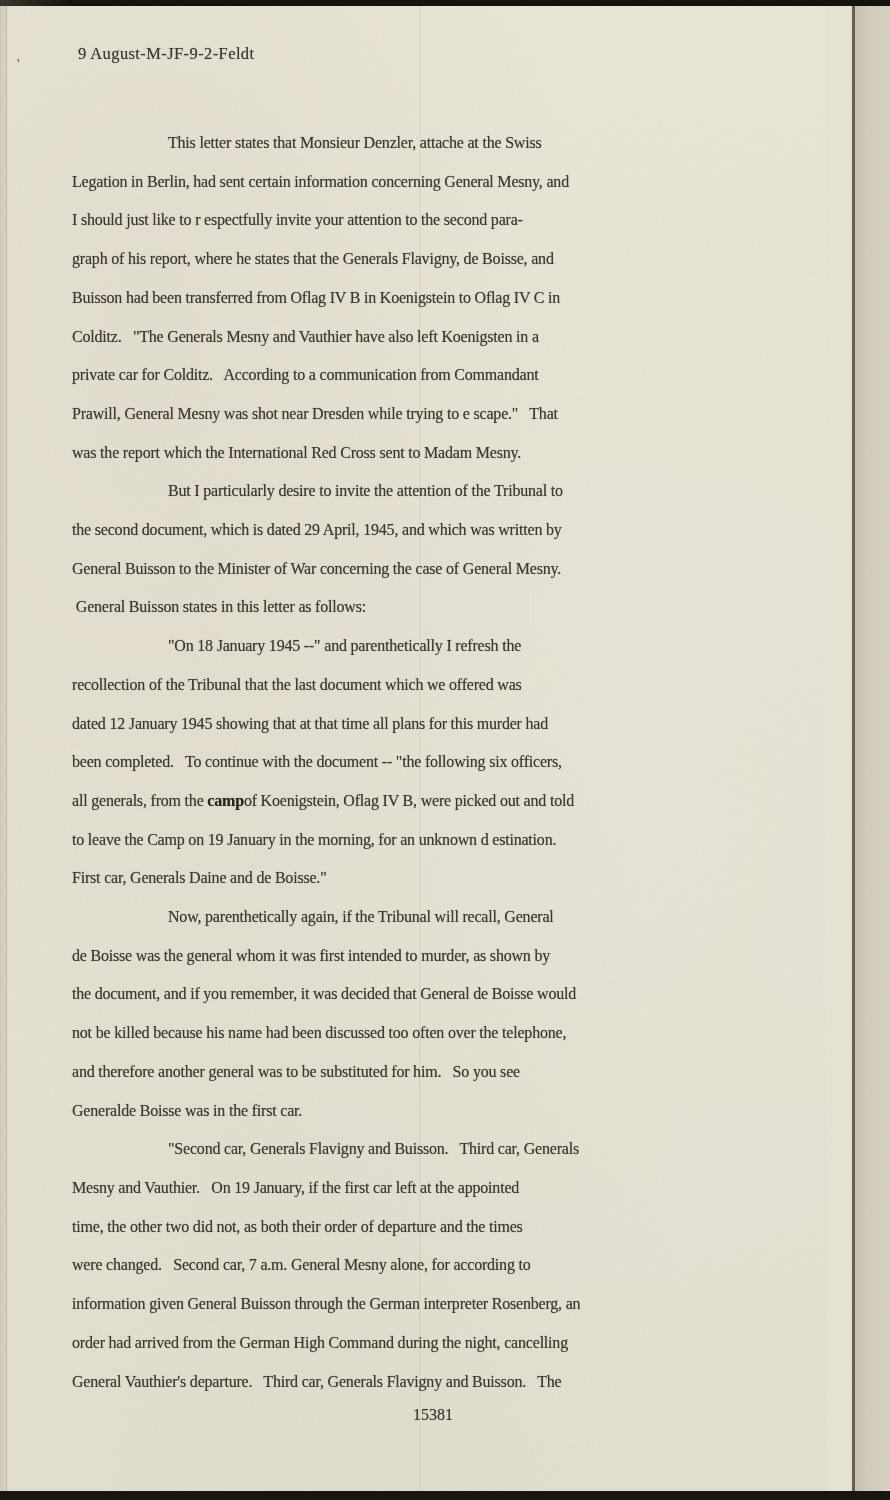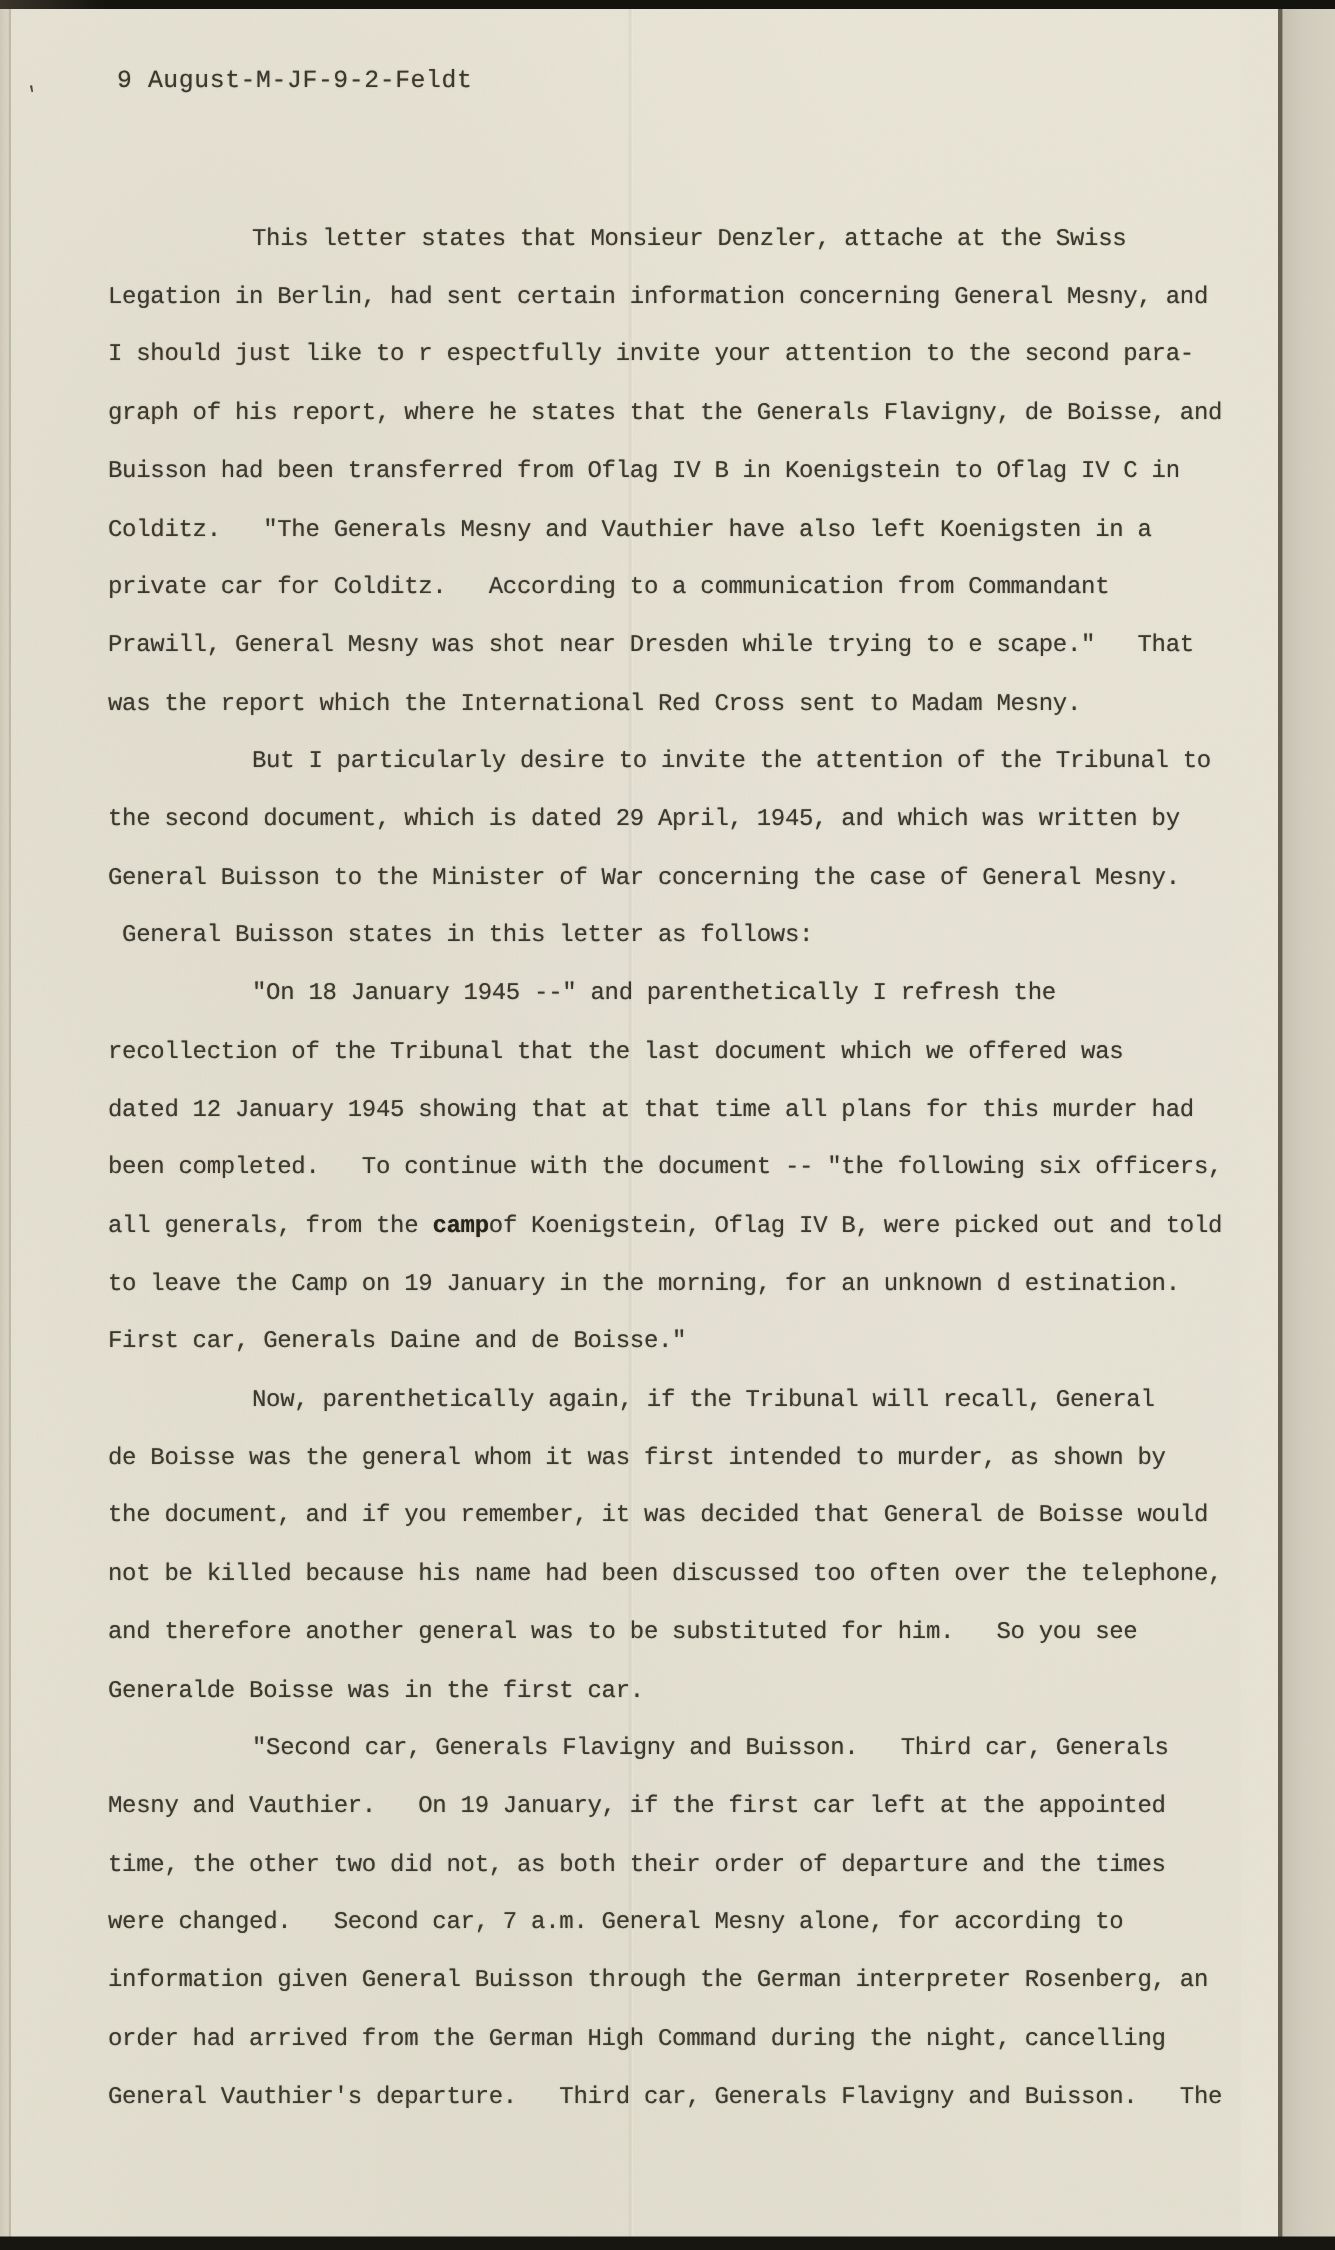--- a/index.html
+++ b/index.html
@@ -7,21 +7,21 @@
     padding: 0;
     width: 890px;
     height: 1500px;
     overflow: hidden;
     background: #e7e3d5;
   }
   .page {
     position: relative;
     width: 827px;
     height: 1500px;
-    font-family: Liberation Mono, monospace;
+    font-family: Liberation Serif, serif;
     color: #3b382e;
     background:
       radial-gradient(ellipse at 18% 22%, rgba(205,200,185,0.22), transparent 45%),
       radial-gradient(ellipse at 75% 55%, rgba(232,229,218,0.35), transparent 55%),
       radial-gradient(ellipse at 40% 85%, rgba(208,204,190,0.18), transparent 50%),
       linear-gradient(180deg, #e9e5d7 0%, #e6e2d4 45%, #e4e0d1 100%);
   }
   .txt {
     text-shadow: 0 0 0.8px rgba(59,56,46,0.55);
   }
@@ -29,21 +29,21 @@
     position: absolute;
     left: 78px;
     top: 44px;
     font-size: 16.5px;
     letter-spacing: 0.4px;
     white-space: pre;
   }
   .body-text {
     position: absolute;
     left: 72px;
-    top: 140px;
+    top: 124px;
     width: 792px;
     font-size: 16px;
     line-height: 38.7px;
     white-space: pre;
     letter-spacing: -0.2px;
   }
   .body-text .line { min-height: 38.7px; }
   .body-text .line[data-indent="true"] { padding-left: 96px; }
   .body-text b { font-weight: 700; color: #262319; text-align: right; }
   .page-number {
@@ -108,20 +108,21 @@
 
   <div class="edge-left-strip"></div>
   <div class="edge-right-strip"></div>
   <div class="edge-right-line"></div>
   <div class="fold-line"></div>
 
   <div class="doc-header txt">9 August-M-JF-9-2-Feldt</div>
 
   <div class="body-text txt" id="lines"><div class="line" data-indent="true">This letter states that Monsieur Denzler, attache at the Swiss</div><div class="line" data-indent="false">Legation in Berlin, had sent certain information concerning General Mesny, and</div><div class="line" data-indent="false">I should just like to r espectfully invite your attention to the second para-</div><div class="line" data-indent="false">graph of his report, where he states that the Generals Flavigny, de Boisse, and</div><div class="line" data-indent="false">Buisson had been transferred from Oflag IV B in Koenigstein to Oflag IV C in</div><div class="line" data-indent="false">Colditz.   "The Generals Mesny and Vauthier have also left Koenigsten in a</div><div class="line" data-indent="false">private car for Colditz.   According to a communication from Commandant</div><div class="line" data-indent="false">Prawill, General Mesny was shot near Dresden while trying to e scape."   That</div><div class="line" data-indent="false">was the report which the International Red Cross sent to Madam Mesny.</div><div class="line" data-indent="true">But I particularly desire to invite the attention of the Tribunal to</div><div class="line" data-indent="false">the second document, which is dated 29 April, 1945, and which was written by</div><div class="line" data-indent="false">General Buisson to the Minister of War concerning the case of General Mesny.</div><div class="line" data-indent="false"> General Buisson states in this letter as follows:</div><div class="line" data-indent="true">"On 18 January 1945 --" and parenthetically I refresh the</div><div class="line" data-indent="false">recollection of the Tribunal that the last document which we offered was</div><div class="line" data-indent="false">dated 12 January 1945 showing that at that time all plans for this murder had</div><div class="line" data-indent="false">been completed.   To continue with the document -- "the following six officers,</div><div class="line" data-indent="false">all generals, from the <b>camp</b>of Koenigstein, Oflag IV B, were picked out and told</div><div class="line" data-indent="false">to leave the Camp on 19 January in the morning, for an unknown d estination.</div><div class="line" data-indent="false">First car, Generals Daine and de Boisse."</div><div class="line" data-indent="true">Now, parenthetically again, if the Tribunal will recall, General</div><div class="line" data-indent="false">de Boisse was the general whom it was first intended to murder, as shown by</div><div class="line" data-indent="false">the document, and if you remember, it was decided that General de Boisse would</div><div class="line" data-indent="false">not be killed because his name had been discussed too often over the telephone,</div><div class="line" data-indent="false">and therefore another general was to be substituted for him.   So you see</div><div class="line" data-indent="false">Generalde Boisse was in the first car.</div><div class="line" data-indent="true">"Second car, Generals Flavigny and Buisson.   Third car, Generals</div><div class="line" data-indent="false">Mesny and Vauthier.   On 19 January, if the first car left at the appointed</div><div class="line" data-indent="false">time, the other two did not, as both their order of departure and the times</div><div class="line" data-indent="false">were changed.   Second car, 7 a.m. General Mesny alone, for according to</div><div class="line" data-indent="false">information given General Buisson through the German interpreter Rosenberg, an</div><div class="line" data-indent="false">order had arrived from the German High Command during the night, cancelling</div><div class="line" data-indent="false">General Vauthier's departure.   Third car, Generals Flavigny and Buisson.   The</div></div>
 
+  <div class="page-number txt">15381</div>
 
   <div class="stray-tick">'</div>
 
   <div class="edge-top"></div>
   <div class="edge-bottom"></div>
 
   <svg class="grain" xmlns="http://www.w3.org/2000/svg">
     <filter id="grainF">
       <feTurbulence type="fractalNoise" baseFrequency="0.8" numOctaves="2" stitchTiles="stitch"></feTurbulence>
       <feColorMatrix type="matrix" values="0 0 0 0 0.55  0 0 0 0 0.54  0 0 0 0 0.50  0 0 0 0.10 0"></feColorMatrix>

